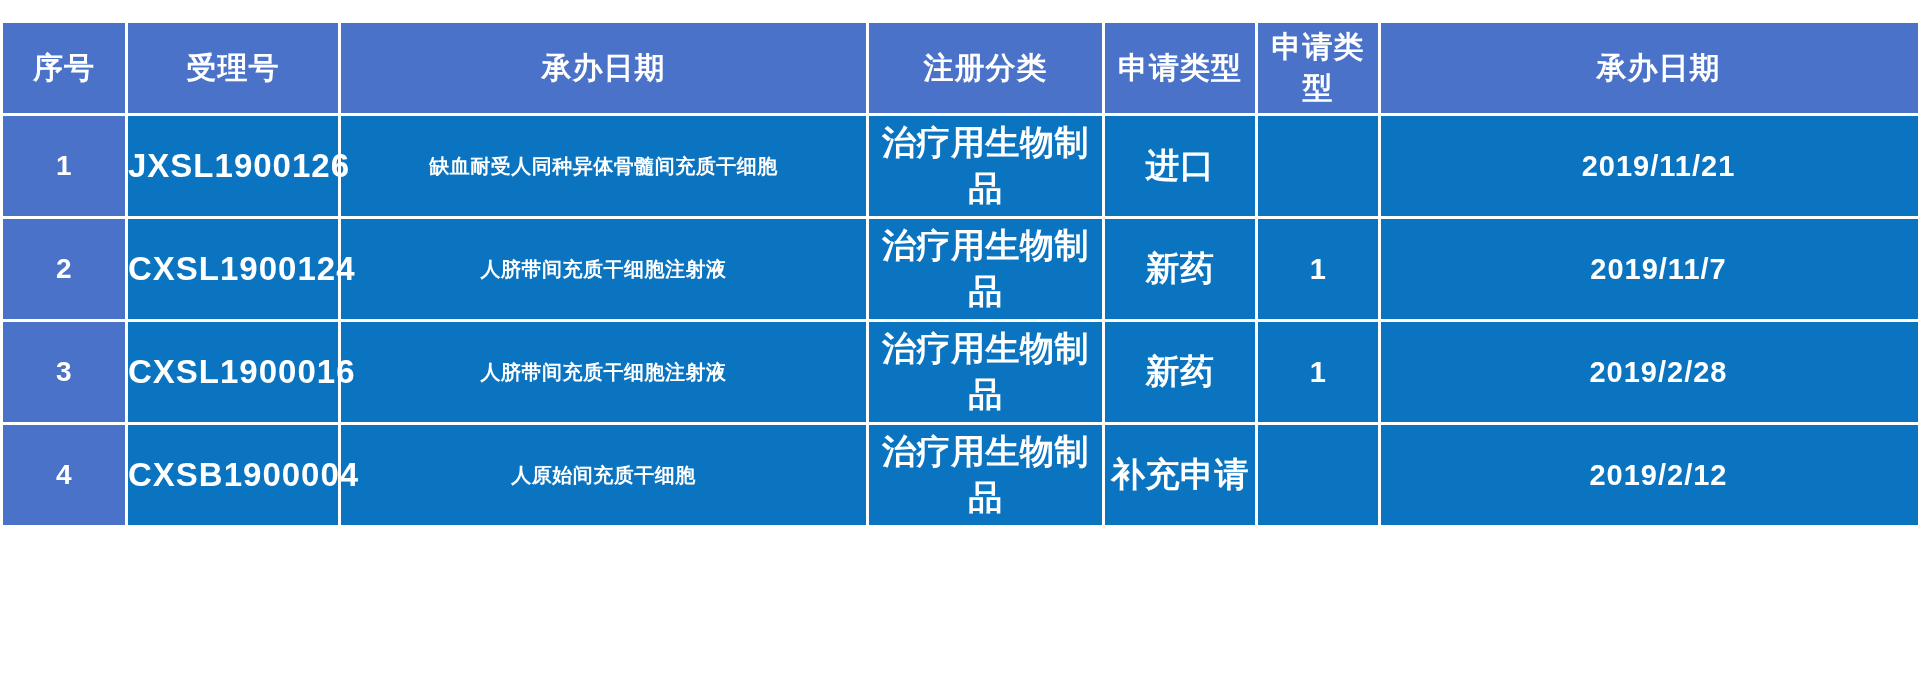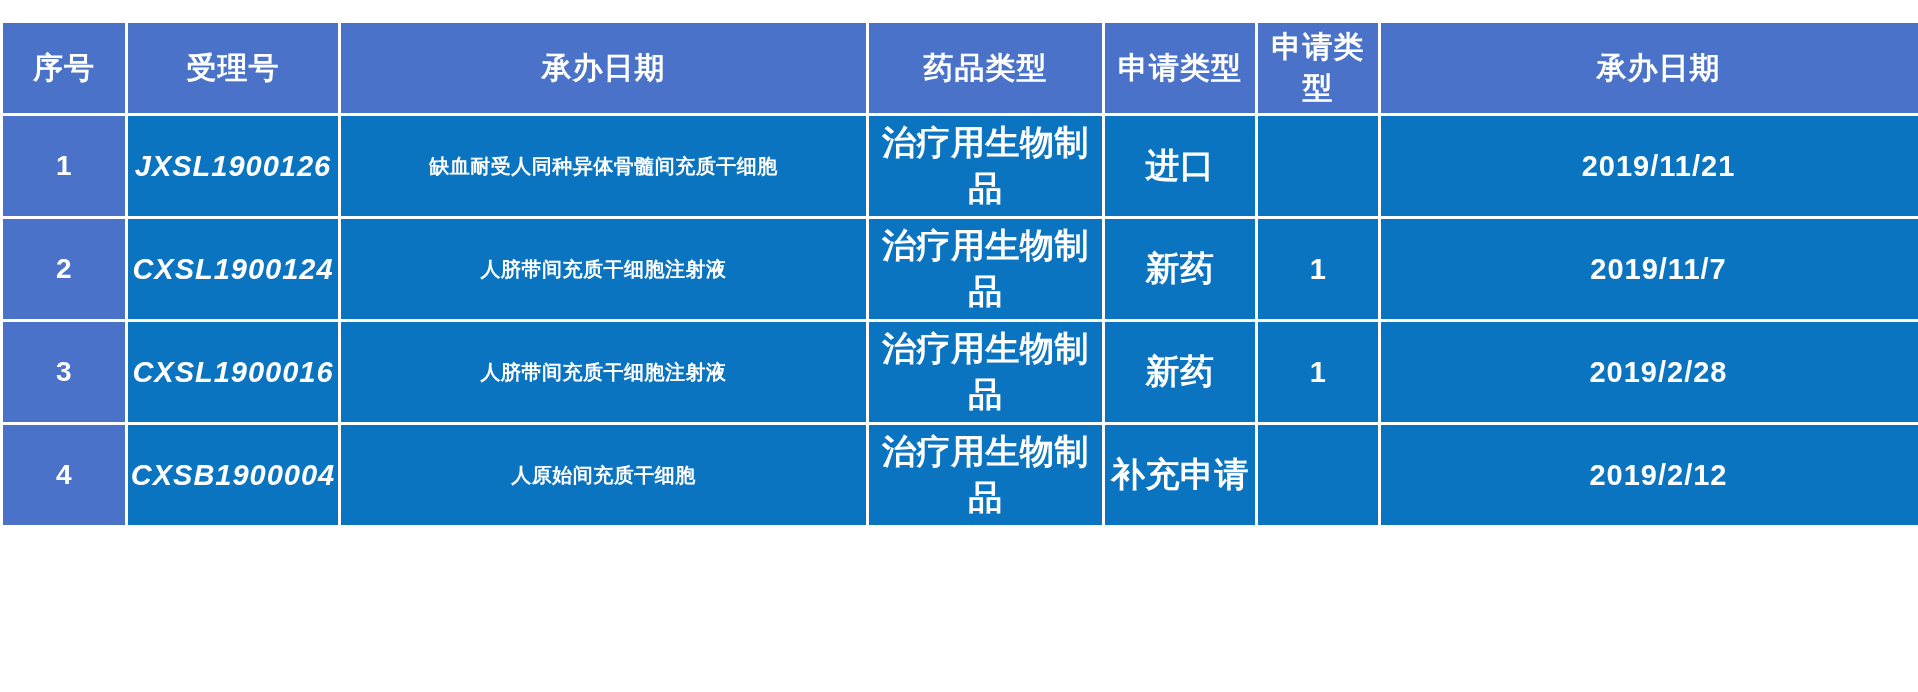--- a/index.html
+++ b/index.html
@@ -65,21 +65,21 @@
   
   col.c-idx   { width: 122px; }
   col.c-acc   { width: 210px; }
   col.c-name  { width: 525px; }
   col.c-type  { width: 233px; }
   col.c-app   { width: 150px; }
   col.c-cls   { width: 120px; }
   col.c-date  { width: 555px; }
 
   td.name-cell  { font-size: 20px; }
-  td.acc-cell   { font-size: 29px; letter-spacing: 1px; font-style: italic; }
+  td.acc-cell   { font-size: 33px; letter-spacing: 1px; }
   td.date-cell  { font-size: 29px; letter-spacing: 1px; }
   td.cls-cell   { font-size: 29px; }
 </style>
 </head>
 <body>
 
 <div class="page">
   <div class="table-wrap">
     <table class="reg-table">
       <colgroup>
@@ -89,21 +89,21 @@
         <col class="c-type">
         <col class="c-app">
         <col class="c-cls">
         <col class="c-date">
       </colgroup>
       <thead>
         <tr>
           <th>序号</th>
           <th>受理号</th>
           <th>承办日期</th>
-          <th>药品类型</th>
+          <th>注册分类</th>
           <th>申请类型</th>
           <th>申请类型</th>
           <th>承办日期</th>
         </tr>
       </thead>
       <tbody>
         <tr>
           <td class="idx-cell">1</td>
           <td class="acc-cell">JXSL1900126</td>
           <td class="name-cell">缺血耐受人同种异体骨髓间充质干细胞</td>

